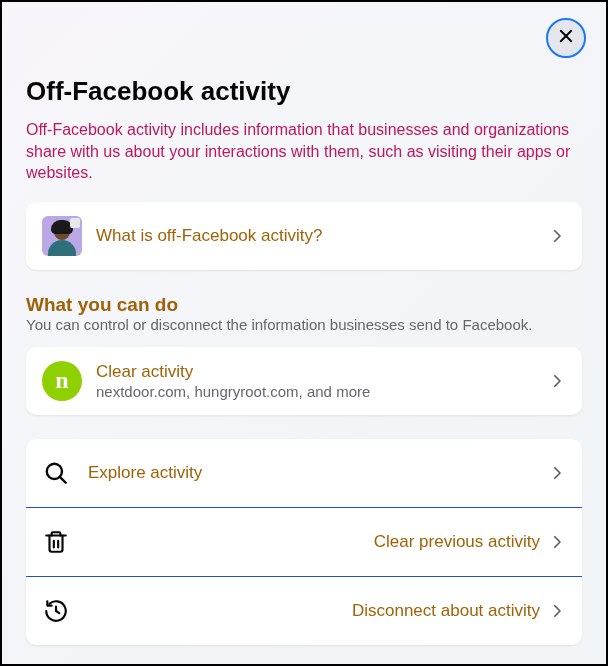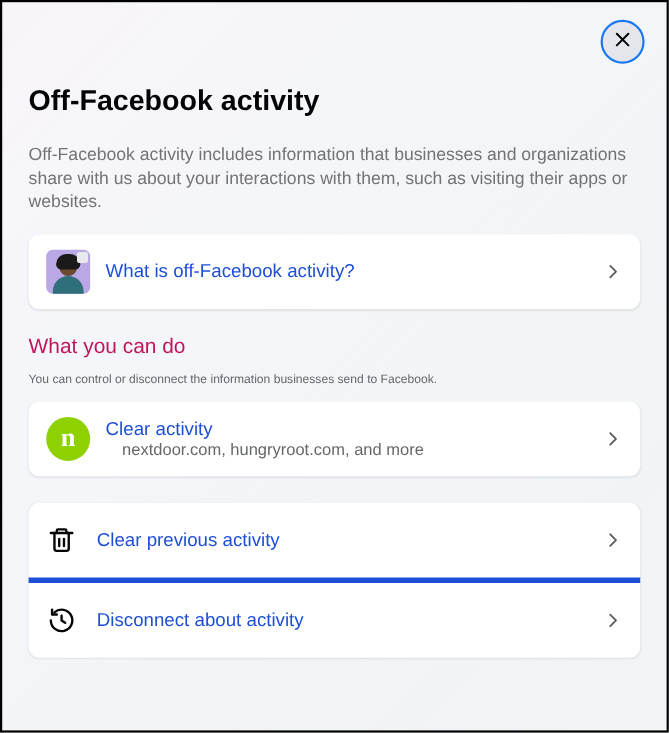--- a/index.html
+++ b/index.html
@@ -25,54 +25,53 @@
       display: flex;
       align-items: center;
       justify-content: center;
       cursor: pointer;
     }
     .close-btn svg { width: 18px; height: 18px; }
     h1 {
       font-size: 26px;
       font-weight: 700;
       margin-top: 58px;
-      margin-bottom: 23px;
+      margin-bottom: 12px;
       color: #050505;
     }
     .description {
       font-size: 16px;
       line-height: 1.35;
-      color: #737373;
+      color: #be185d;
       margin-bottom: 18px;
     }
     .card {
       background: #fff;
       border-radius: 10px;
       box-shadow: 0 1px 2px rgba(0,0,0,0.08);
       margin-bottom: 24px;
     }
     .row {
       display: flex;
       align-items: center;
       padding: 14px 16px;
       cursor: pointer;
       min-height: 64px;
     }
-    .row + .row { border-top: 5px solid #1d4ed8; }
+    .row + .row { border-top: 1px solid #1d4ed8; text-align: right; }
     .row .label-block { flex: 1; }
     .row .title {
       font-size: 17px;
       font-weight: 500;
-      color: #1d4ed8;
+      color: #a16207;
     }
     .row .sub {
       font-size: 15px;
       color: #65676b;
       margin-top: 1px;
-      margin-left: 15px;
     }
     .chev { color: #5a5b5c; flex: none; margin-left: 8px; }
     .chev svg { width: 18px; height: 18px; display:block; }
     .icon-slot {
       width: 40px;
       height: 40px;
       flex: none;
       margin-right: 14px;
       display: flex;
       align-items: center;
@@ -125,26 +124,26 @@
       color: #fff;
       font-size: 24px;
       font-weight: 700;
       display: flex;
       align-items: center;
       justify-content: center;
       font-family: Georgia, serif;
     }
     h2 {
       font-size: 19px;
-      font-weight: 400;
-      margin-bottom: 12px;
-      color: #be185d;
+      font-weight: 700;
+      margin-bottom: 0;
+      color: #a16207;
     }
     .section-sub {
-      font-size: 11px;
+      font-size: 15px;
       color: #65676b;
       margin-bottom: 14px;
     }
     .line-icon svg { width: 26px; height: 26px; display:block; stroke:#050505; }
   </style>
 </head>
 <body>
 
 <div class="close-btn">
   <span>
@@ -191,20 +190,36 @@
     </div>
     <span class="chev">
       <svg viewBox="0 0 24 24" fill="none" stroke="currentColor" stroke-width="2.2" stroke-linecap="round" stroke-linejoin="round">
           <polyline points="9 5 16 12 9 19"></polyline>
         </svg>
     </span>
   </div>
 </div>
 
 <div class="card" style="margin-bottom:0;">
+  <div class="row">
+    <div class="icon-slot sm line-icon">
+      <svg viewBox="0 0 24 24" fill="none" stroke-width="2.2" stroke-linecap="round">
+        <circle cx="10.5" cy="10.5" r="7"></circle>
+          <line x1="21" y1="21" x2="15.5" y2="15.5"></line>
+      </svg>
+    </div>
+    <div class="label-block">
+      <div class="title">Explore activity</div>
+    </div>
+    <span class="chev">
+      <svg viewBox="0 0 24 24" fill="none" stroke="currentColor" stroke-width="2.2" stroke-linecap="round" stroke-linejoin="round">
+          <polyline points="9 5 16 12 9 19"></polyline>
+        </svg>
+    </span>
+  </div>
 
   <div class="row">
     <div class="icon-slot sm line-icon">
       <svg viewBox="0 0 24 24" fill="none" stroke-width="2" stroke-linecap="round" stroke-linejoin="round">
         <line x1="3" y1="6" x2="21" y2="6"></line>
         <path d="M8 6 V4 a1 1 0 0 1 1-1 h6 a1 1 0 0 1 1 1 V6"></path>
         <path d="M6 6 v13 a2 2 0 0 0 2 2 h8 a2 2 0 0 0 2-2 V6"></path>
         <line x1="10" y1="11" x2="10" y2="17"></line>
         <line x1="14" y1="11" x2="14" y2="17"></line>
       </svg>

